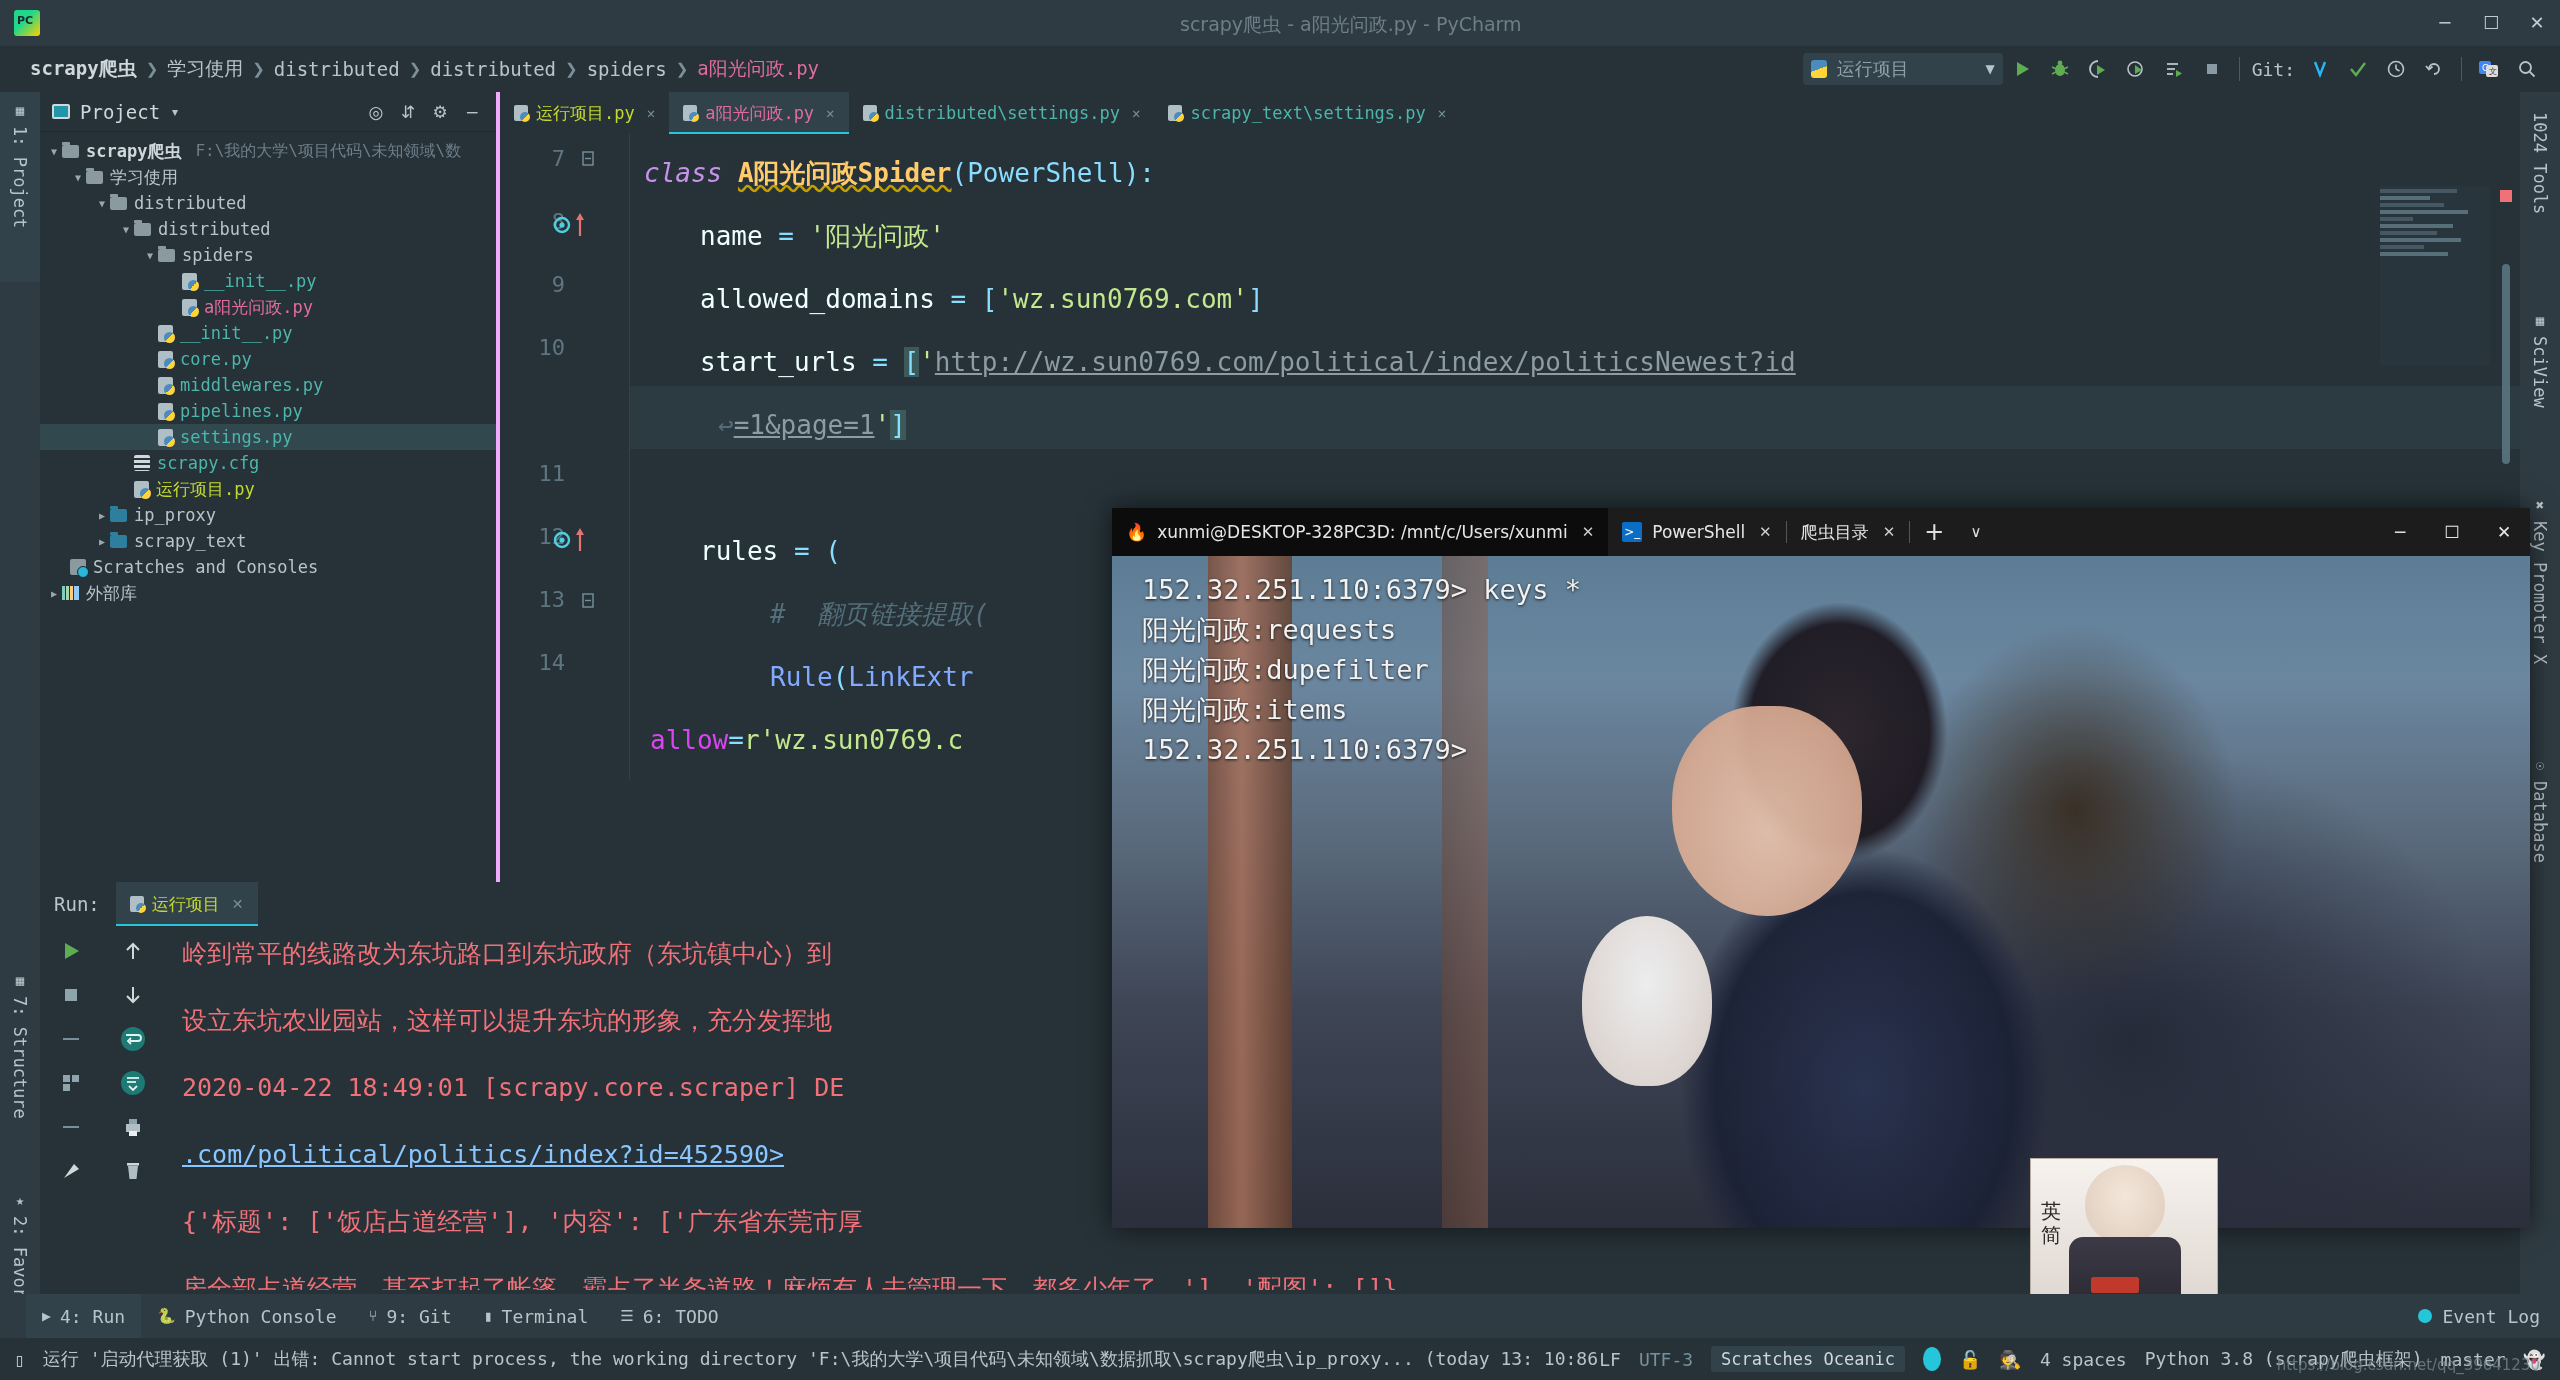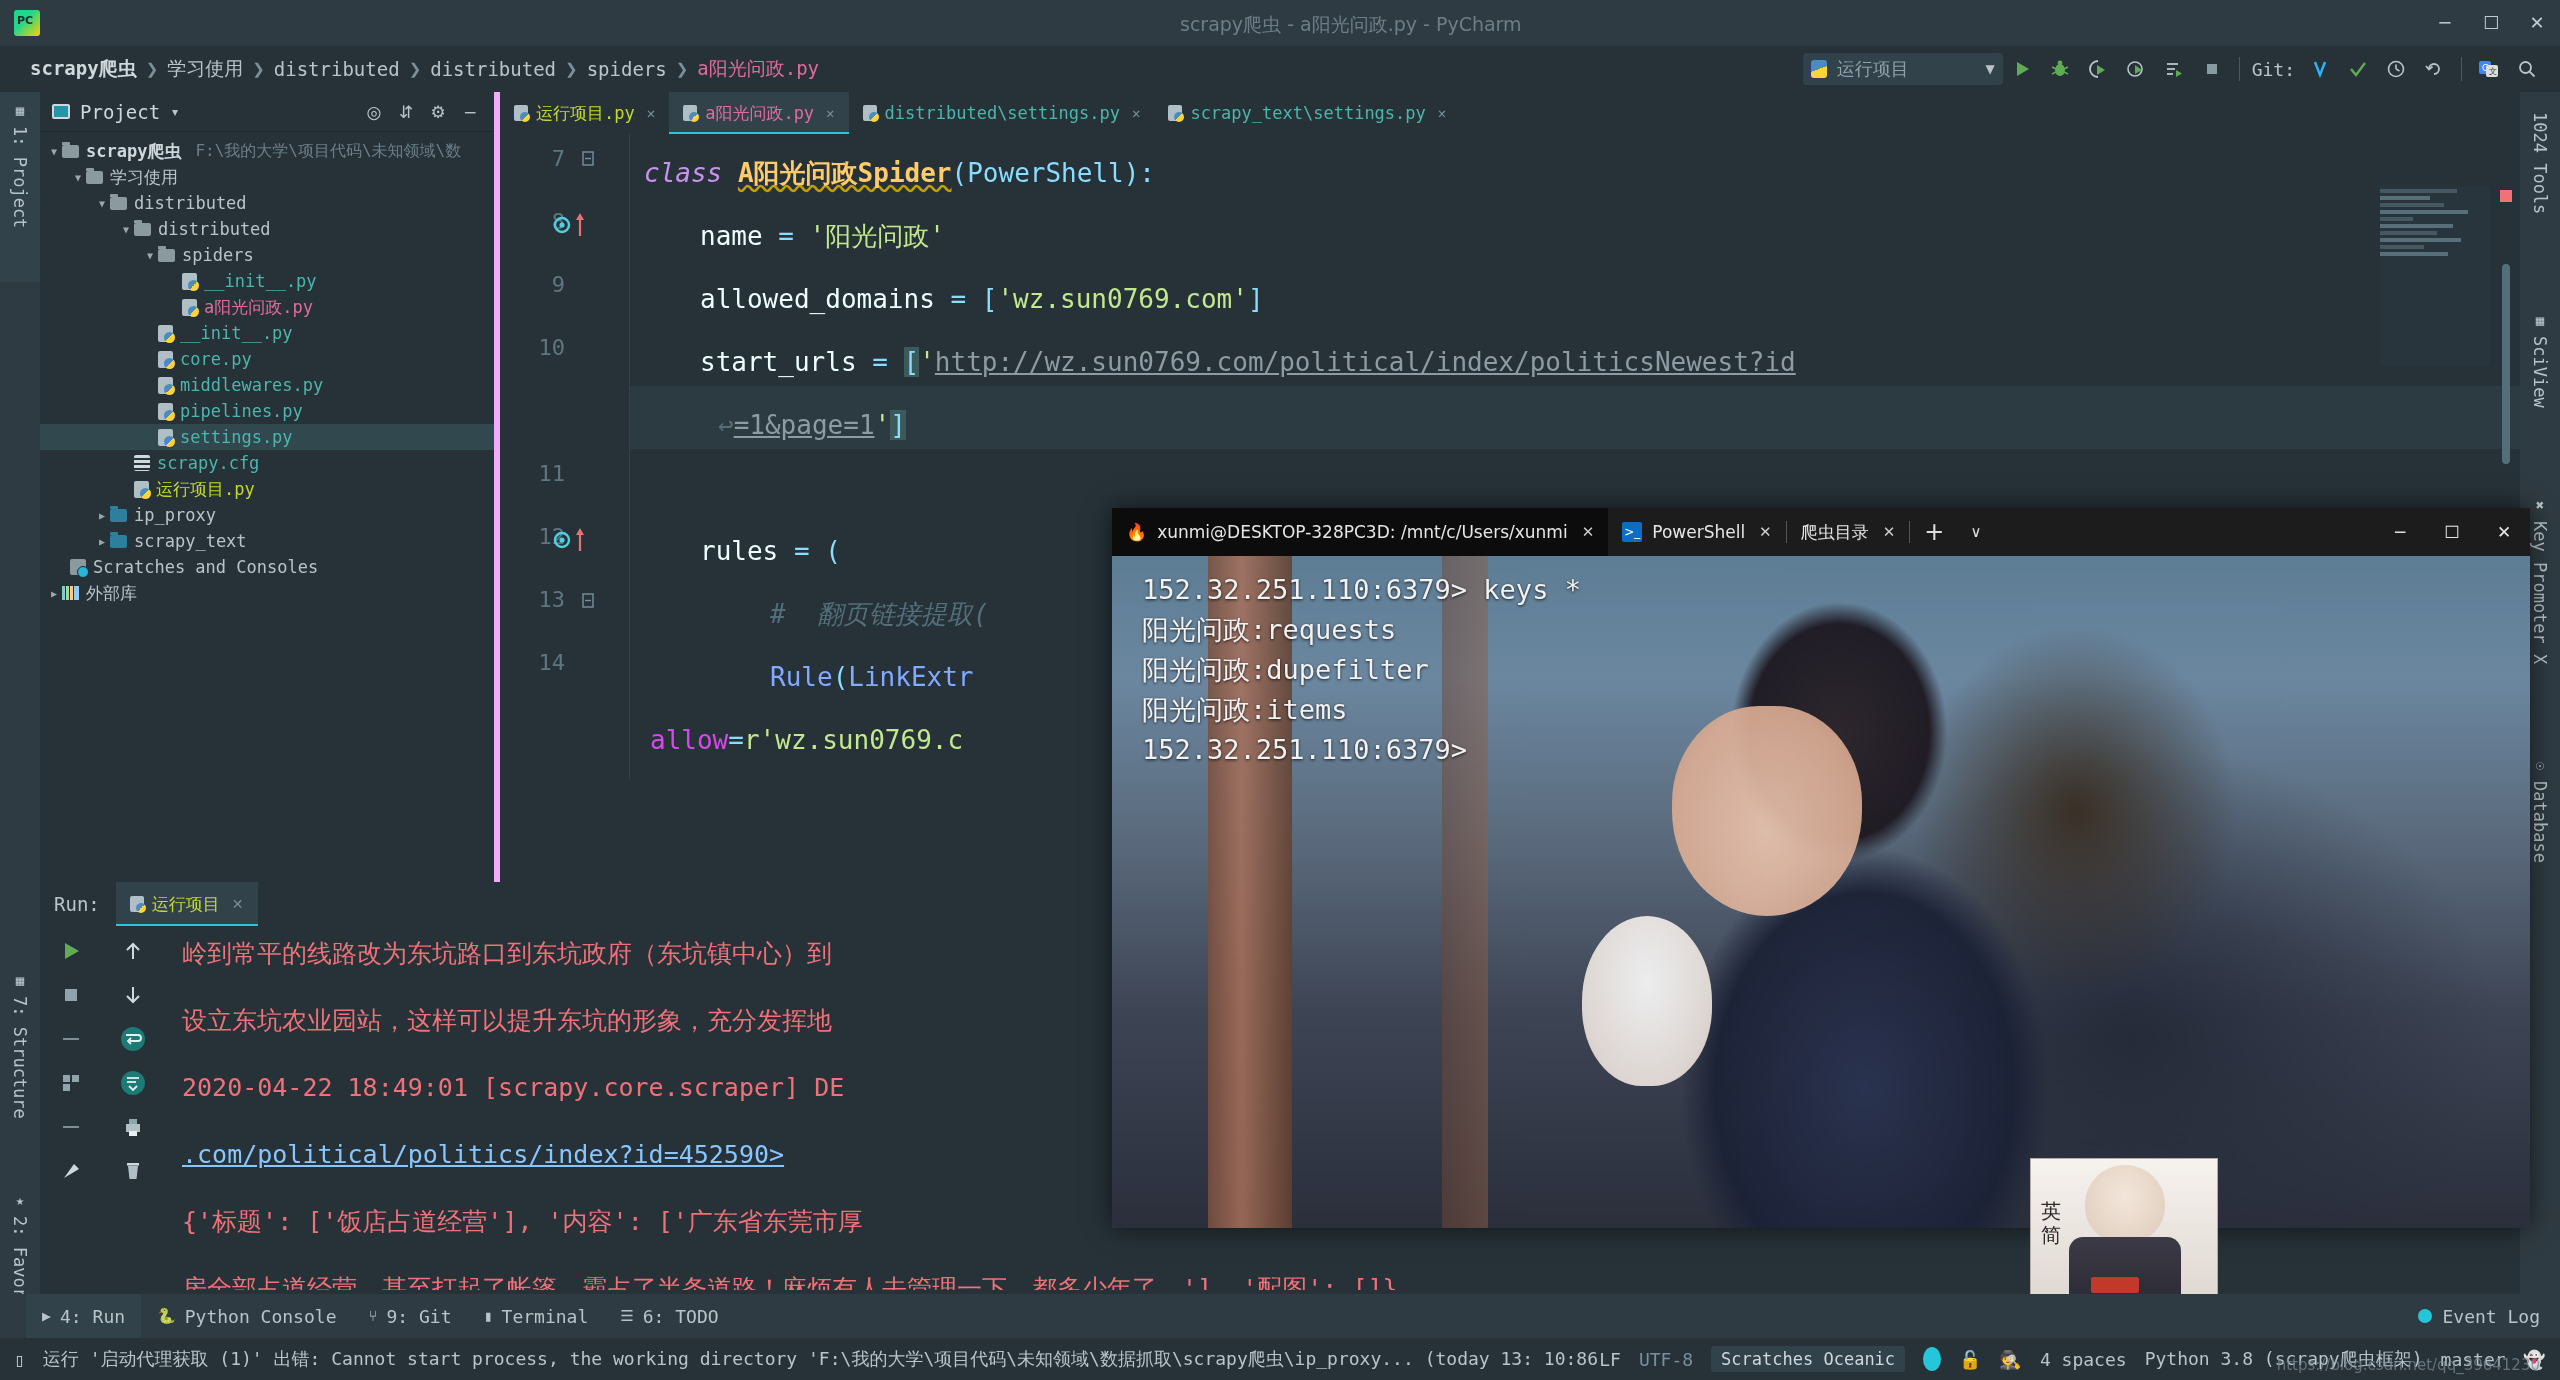--- a/index.html
+++ b/index.html
@@ -92,21 +92,21 @@
     color: #b8c4c9; font-size: 17px; font-family: "DejaVu Sans Mono", monospace;
     display: flex; align-items: center; justify-content: flex-start;
     white-space: nowrap;
   }
   .vtab.sel { background: #31424b; }
   .vicon { font-size: 14px; }
 
   
   .projpanel {
     position: absolute; left: 40px; top: 92px; width: 460px; height: 790px;
-    background: #263238; border-right: 6px solid #f0abfc;
+    background: #263238; border-right: 4px solid #f0abfc;
   }
   .projhdr {
     height: 40px; display: flex; align-items: center; padding: 0 8px;
     border-bottom: 1px solid #1f2a30;
   }
   .projhdr .swatch {
     width: 18px; height: 15px; background: #2196a8; border: 2px solid #cfd8dc;
     border-radius: 2px; margin: 0 10px 0 4px; flex: none;
   }
   .projhdr .ttl {
@@ -954,21 +954,21 @@
       <span class="greendot"></span>
       <span class="evtlog">Event Log</span>
     </div>
   </div>
 
   <div class="statusbar">
     <span class="sitem">▯</span>
     <span class="sitem">运行 '启动代理获取 (1)' 出错: Cannot start process, the working directory 'F:\我的大学\项目代码\未知领域\数据抓取\scrapy爬虫\ip_proxy... (today 13: 10:86</span>
     <div class="sright">
       <span>LF</span>
-      <span style="color:#78909c">UTF-8</span>
+      <span style="color:#78909c">UTF-3</span>
       <span class="theme-chip">Scratches Oceanic</span>
       <span class="ovaldot"></span>
       <span>🔓</span>
       <span>🕵</span>
       <span>4 spaces</span>
       <span>Python 3.8 (scrapy爬虫框架)</span>
       <span>master</span>
       <span>👻</span>
     </div>
     <div class="watermark">https://blog.csdn.net/qq_39641230</div>

